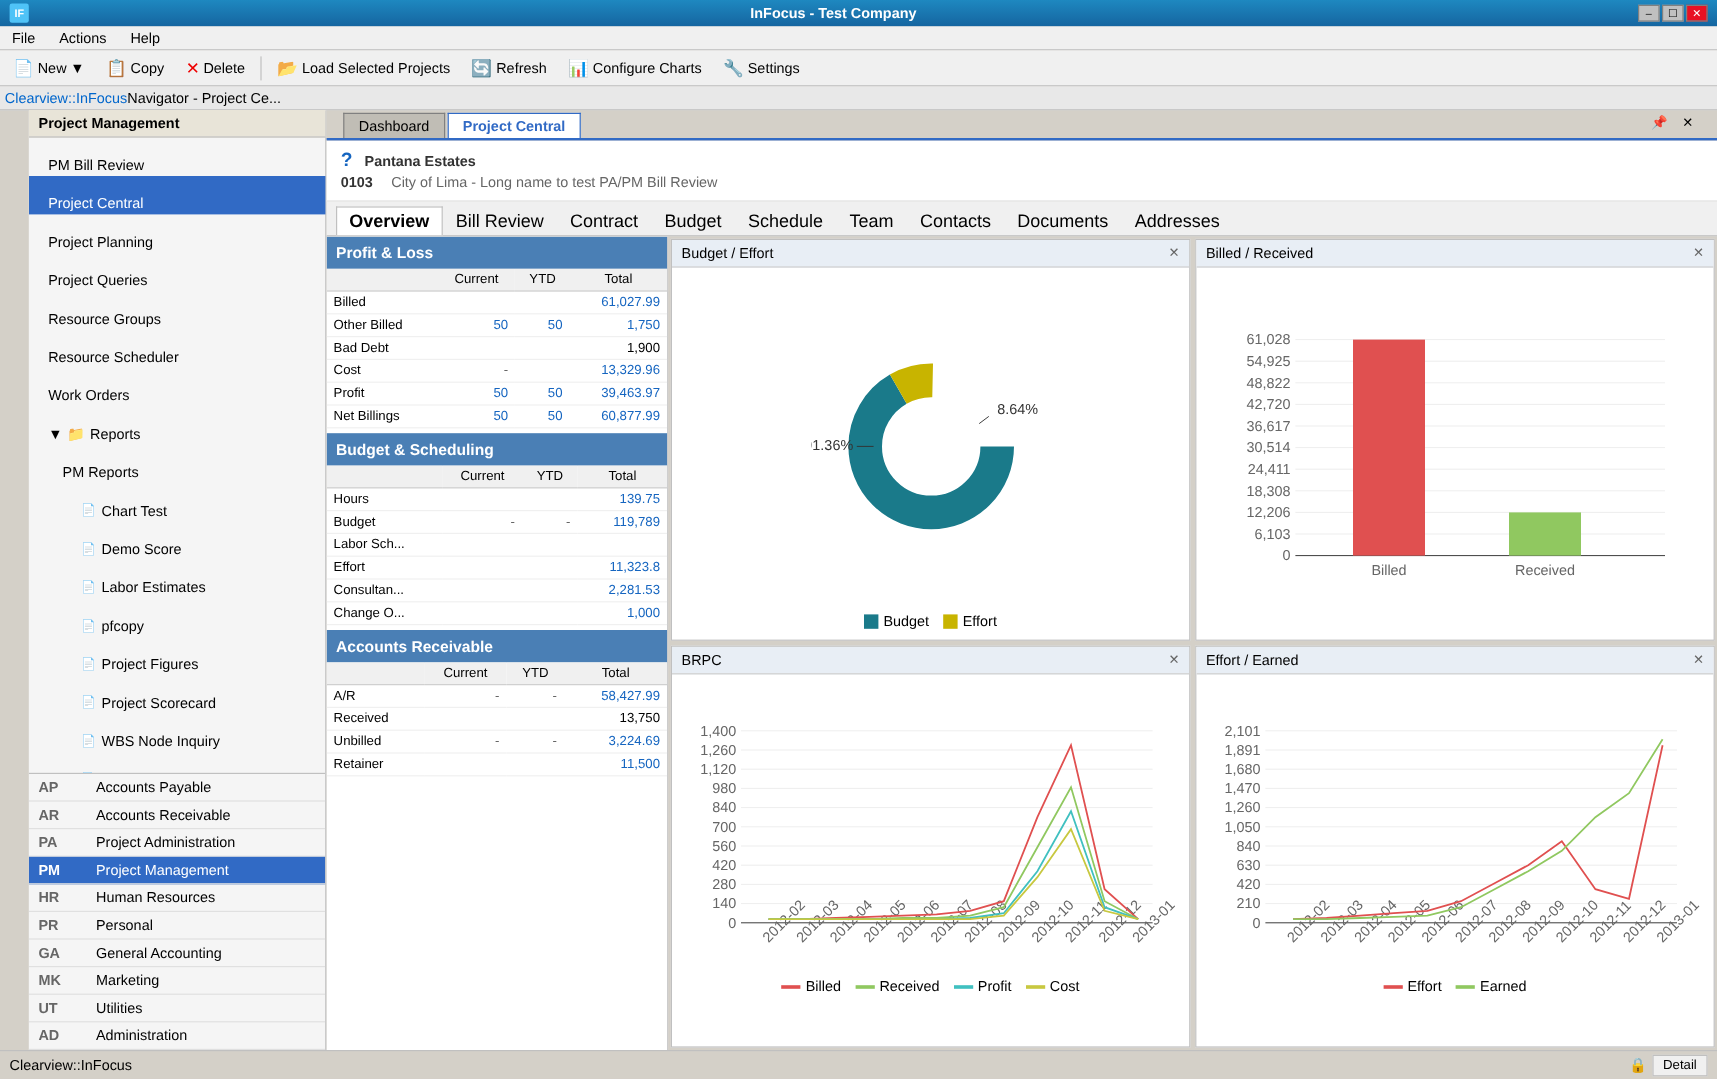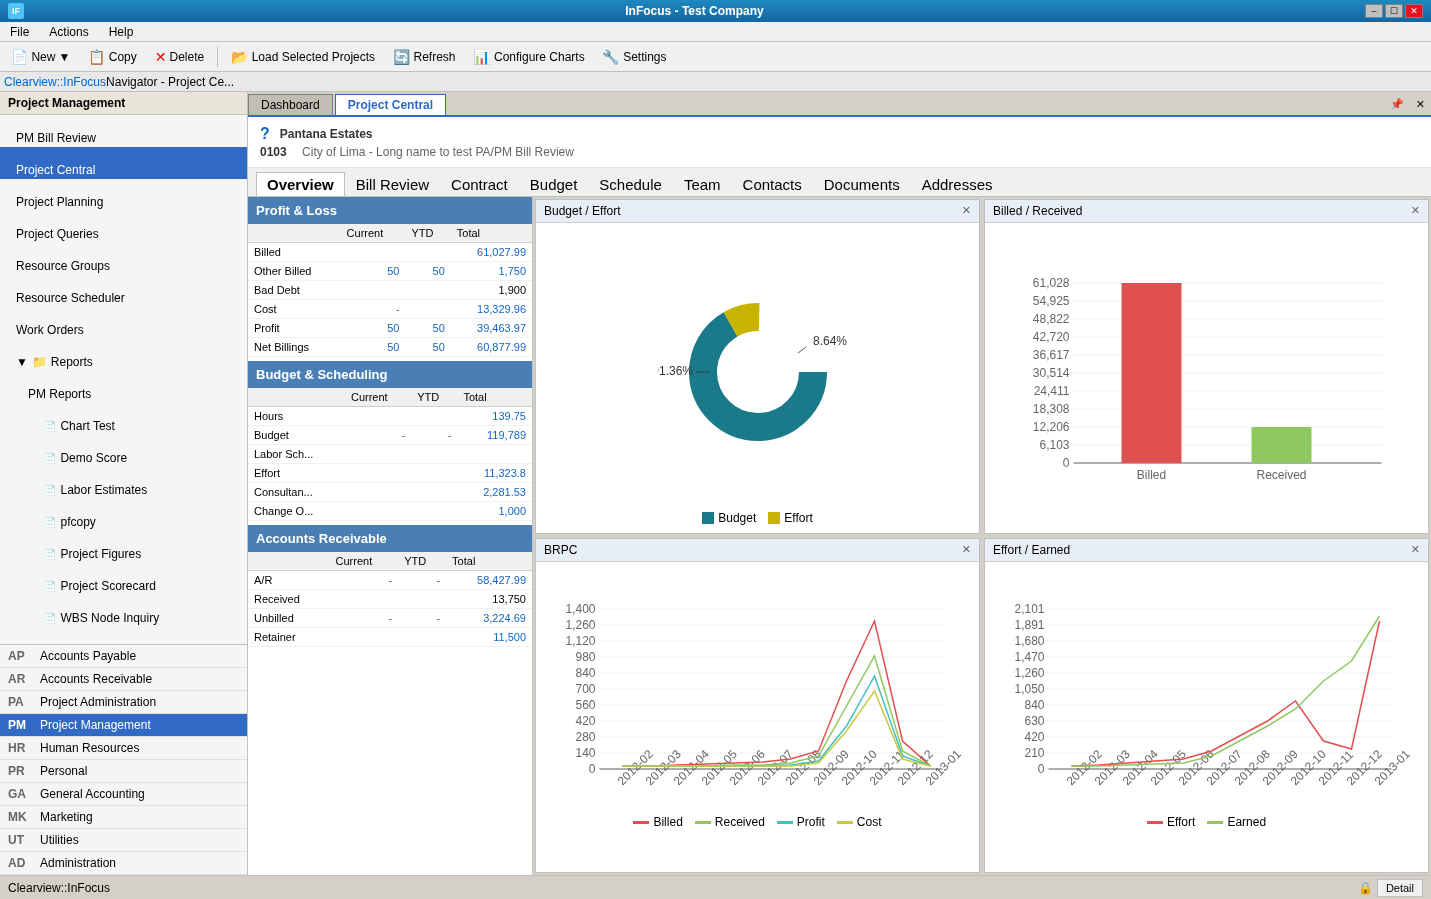--- a/index.html
+++ b/index.html
@@ -44,21 +44,21 @@
       gap: 4px;
     }
     .toolbar-btn {
       display: flex; align-items: center; gap: 3px; padding: 3px 6px;
       background: transparent; border: 1px solid transparent; cursor: pointer; font-size: 12px;
     }
     .toolbar-btn .icon { font-size: 14px; }
     .toolbar-sep { width: 1px; height: 20px; background: #c0c0c0; margin: 0 2px; }
     
     
-    .main-container { display: flex; height: calc(899px - 22px - 20px - 30px - 20px - 24px); }
+    .main-container { display: flex; height: calc(899px - 22px - 20px - 30px - 20px - 24px); margin-left: 24px; }
     
     
     .nav-bar {
       background: #e8e8e8;
       height: 20px;
       display: flex;
       align-items: center;
       padding: 0 4px;
       border-bottom: 1px solid #c0c0c0;
       font-size: 11px;
@@ -91,21 +91,21 @@
     .sidebar-item.indent2 { padding-left: 28px; }
     .sidebar-item.indent3-doc { padding-left: 44px; display: flex; align-items: center; gap: 4px; }
     .doc-icon { font-size: 10px; color: #666; }
     
     .sidebar-module {
       padding: 4px 8px;
       cursor: pointer;
       font-size: 12px;
       display: flex;
       align-items: center;
-      gap: 8px;
+      gap: 24px;
       border-bottom: 1px solid #e0e0e0;
     }
     .sidebar-module.selected { background: #316ac5; color: white; }
     .module-code { font-weight: bold; color: #666; min-width: 24px; }
     .sidebar-module.selected .module-code { color: white; }
     
     
     .content-area {
       flex: 1;
       display: flex;
@@ -178,21 +178,21 @@
       background: #4a7fb5;
       color: white;
       padding: 6px 8px;
       font-weight: bold;
       font-size: 13px;
     }
     
     .data-table { width: 100%; border-collapse: collapse; }
     .data-table th {
       background: #f0f0f0;
-      text-align: left;
+      text-align: center;
       padding: 3px 6px;
       font-size: 11px;
       border-bottom: 1px solid #d0d0d0;
       font-weight: normal;
     }
     .data-table th:first-child { text-align: left; }
     .data-table td {
       padding: 3px 6px;
       font-size: 11px;
       border-bottom: 1px solid #f0f0f0;
@@ -260,21 +260,21 @@
     
     ::-webkit-scrollbar { width: 8px; height: 8px; }
     ::-webkit-scrollbar-track { background: #f0f0f0; }
     ::-webkit-scrollbar-thumb { background: #c0c0c0; }
     
     .sidebar-top { flex: 1; overflow-y: auto; }
     .sidebar-bottom { border-top: 1px solid #c0c0c0; }
     
     .question-icon { color: #1565c0; font-weight: bold; font-size: 16px; margin-right: 4px; }
     
-    .tab-bar-container { position: relative; display: flex; align-items: center; background: #d4d0c8; padding: 2px 0 0; border-bottom: 2px solid #316ac5; }
+    .tab-bar-container { position: relative; display: flex; background: #d4d0c8; padding: 2px 14px 0; border-bottom: 2px solid #316ac5; }
     
     svg text { font-family: 'Segoe UI', sans-serif; }
   </style>
 </head>
 <body>
 
 <div class="title-bar">
   <div class="title-bar-icon">IF</div>
   <div class="title-bar-text">InFocus - Test Company</div>
   <div class="title-bar-controls">

